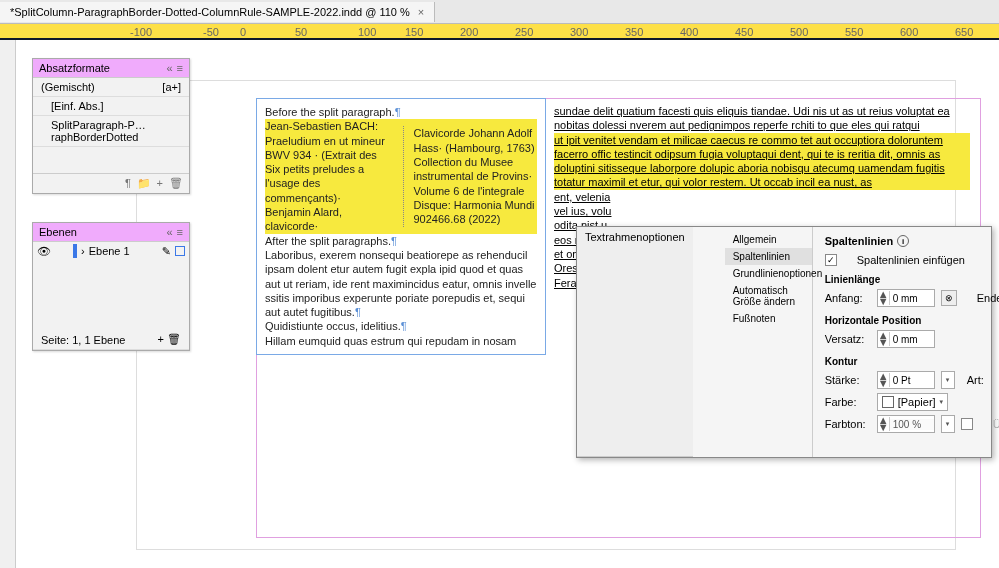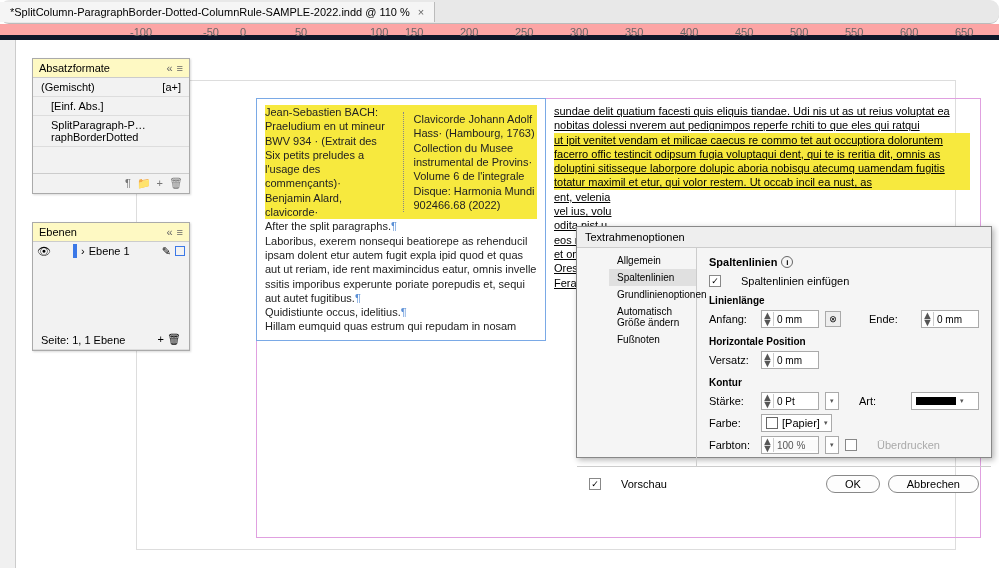--- a/index.html
+++ b/index.html
@@ -1,35 +1,35 @@
 <!DOCTYPE html>
 <html><head>
 <meta charset="utf-8">
 <style>
 * { box-sizing: border-box; margin: 0; padding: 0; font-family: "Segoe UI", Tahoma, sans-serif; font-size: 11px; }
 html, body { width: 999px; height: 568px; background: #fff; overflow: hidden; position: relative; }
 
 
-.tab-bar { height: 24px; background: #e8e8e8; border-bottom: 1px solid #bbb; display: flex; align-items: center; border-radius: 9px; }
+.tab-bar { height: 24px; background: #e8e8e8; border-bottom: 1px solid #bbb; display: flex; align-items: center; }
 .tab { background: #f5f5f5; border-right: 1px solid #bbb; padding: 4px 10px; font-size: 12px; display: flex; align-items: center; gap: 8px; }
 .tab .close { cursor: pointer; color: #666; }
 
 
-.ruler-h { height: 16px; background: #fca5a5; border-bottom: 5px solid #0f172a; position: relative; font-size: 8px; color: #666; }
+.ruler-h { height: 16px; background: #fde047; border-bottom: 2px solid #0f172a; position: relative; font-size: 8px; color: #666; }
 .ruler-h span { position: absolute; top: 2px; }
 .ruler-v { position: absolute; left: 0; top: 40px; width: 16px; bottom: 0; background: #f0f0f0; border-right: 1px solid #ccc; }
 
 
 .canvas { position: absolute; left: 16px; top: 40px; right: 0; bottom: 0; background: #fff; }
 .page-guide { position: absolute; left: 120px; top: 40px; width: 820px; height: 470px; border: 1px solid #ddd; }
 .margin-guide { position: absolute; left: 240px; top: 58px; width: 725px; height: 440px; border: 1px solid #e0a0e0; }
 
 
 .panel { position: absolute; background: #f2f2f2; border: 1px solid #aaa; box-shadow: 1px 1px 2px rgba(0,0,0,.15); font-size: 10px; }
-.panel-header { background: #fef9c3; padding: 3px 6px; border-bottom: 1px solid #ccc; display: flex; justify-content: space-between; align-items: flex-end; }
+.panel-header { background: #f0abfc; padding: 3px 6px; border-bottom: 1px solid #ccc; display: flex; justify-content: space-between; align-items: flex-end; }
 .panel-header .icons { display: flex; gap: 4px; color: #666; }
 .panel-row { padding: 3px 8px; border-bottom: 1px solid #ddd; display: flex; justify-content: space-between; align-items: center; }
 .panel-row.item { padding-left: 18px; font-size: 10px; }
 .panel-toolbar { padding: 3px 6px; border-top: 1px solid #ccc; display: flex; gap: 6px; justify-content: flex-end; color: #777; }
 
 #panel-absatz { left: 32px; top: 58px; width: 158px; }
 #panel-ebenen { left: 32px; top: 222px; width: 158px; }
 
 .layer-row { display: flex; align-items: center; gap: 4px; padding: 2px 4px; }
 .layer-color { width: 4px; height: 14px; background: #3b78e7; }
@@ -39,21 +39,21 @@
 .text-frame { position: absolute; left: 240px; top: 58px; width: 725px; border: 1px solid #7aa9e6; }
 .text-frame .content { padding: 6px 8px; font-family: Georgia, 'Times New Roman', serif; font-size: 12px; line-height: 1.3; color: #222; }
 .para-mark { color: #5a8fd6; }
 .highlight { background: #f7e93e; align-items: center; }
 .two-col { display: flex; gap: 14px; }
 .two-col > div { flex: 1; }
 .col-rule { border-left: 1px dotted #888; padding-left: 10px; }
 .right-block { position: absolute; left: 530px; top: 58px; width: 432px; font-family: Georgia, serif; font-size: 12px; line-height: 1.3; padding: 6px 8px; text-decoration: underline; }
 
 
-.dialog { position: absolute; left: 576px; top: 226px; width: 416px; height: 232px; background: #f5f5f5; border: 1px solid #888; box-shadow: 2px 2px 6px rgba(0,0,0,.3); display: flex; flex-direction: column; }
+.dialog { position: absolute; left: 576px; top: 226px; width: 416px; height: 232px; background: #f5f5f5; border: 1px solid #888; box-shadow: 2px 2px 6px rgba(0,0,0,.3); display: flex; flex-direction: row; }
 .dialog-title { background: #eee; padding: 4px 8px; font-size: 11px; border-bottom: 1px solid #ccc; }
 .dialog-body { flex: 1; display: flex; }
 .dialog-nav { width: 120px; border-right: 1px solid #ccc; padding: 4px 0; }
 .dialog-nav div { padding: 3px 8px; font-size: 10px; cursor: pointer; margin-left: 32px; }
 .dialog-nav div.active { background: #e0e0e0; }
 .dialog-main { flex: 1; padding: 8px 12px; }
 .dialog-main h4 { font-size: 11px; font-weight: 600; margin-bottom: 6px; display: flex; align-items: center; gap: 4px; }
 .dialog-main .info-icon { width: 12px; height: 12px; border: 1px solid #666; border-radius: 50%; display: inline-flex; align-items: center; justify-content: center; font-size: 8px; }
 .form-row { display: flex; align-items: center; gap: 6px; margin: 4px 0; font-size: 11px; }
 .form-row label { min-width: 46px; }
@@ -83,41 +83,42 @@
     <span>*SplitColumn-ParagraphBorder-Dotted-ColumnRule-SAMPLE-2022.indd @ 110 %</span>
     <span class="close">×</span>
   </div>
 </div>
 
 <div class="ruler-h" id="ruler-h">
     <span style="left: 130px;">-100</span>
     <span style="left: 203px;">-50</span>
     <span style="left: 240px;">0</span>
     <span style="left: 295px;">50</span>
-    <span style="left: 370px;">100</span>
+    <span style="left: 358px;">100</span>
     <span style="left: 405px;">150</span>
     <span style="left: 460px;">200</span>
     <span style="left: 515px;">250</span>
     <span style="left: 570px;">300</span>
     <span style="left: 625px;">350</span>
     <span style="left: 680px;">400</span>
     <span style="left: 735px;">450</span>
     <span style="left: 790px;">500</span>
     <span style="left: 845px;">550</span>
     <span style="left: 900px;">600</span>
     <span style="left: 955px;">650</span>
   </div>
 <div class="ruler-v"></div>
 
 <div class="canvas">
   <div class="page-guide"></div>
   <div class="margin-guide"></div>
 
   <div class="text-frame" style="width:290px;">
     <div class="content">
+      <div><span>Before the split paragraph.</span><span class="para-mark">¶</span></div>
       <div class="two-col highlight">
         <div>Jean-Sebastien BACH: Praeludium en ut mineur BWV 934 · (Extrait des Six petits preludes a l'usage des commençants)· Benjamin Alard, clavicorde·</div>
         <div class="col-rule">Clavicorde Johann Adolf Hass· (Hambourg, 1763) Collection du Musee instrumental de Provins· Volume 6 de l'integrale Disque: Harmonia Mundi 902466.68 (2022)</div>
       </div>
       <div><span>After the split paragraphs.</span><span class="para-mark">¶</span></div>
       <div><span>Laboribus, exerem nonsequi beatiorepe as rehenducil ipsam dolent etur autem fugit expla ipid quod et quas aut ut reriam, ide rent maximincidus eatur, omnis invelle ssitis imporibus experunte poriate porepudis et, sequi aut autet fugitibus.</span><span class="para-mark">¶</span></div>
       <div><span>Quidistiunte occus, idelitius.</span><span class="para-mark">¶</span></div>
       <div>Hillam eumquid quas estrum qui repudam in nosam</div>
     </div>
   </div>

